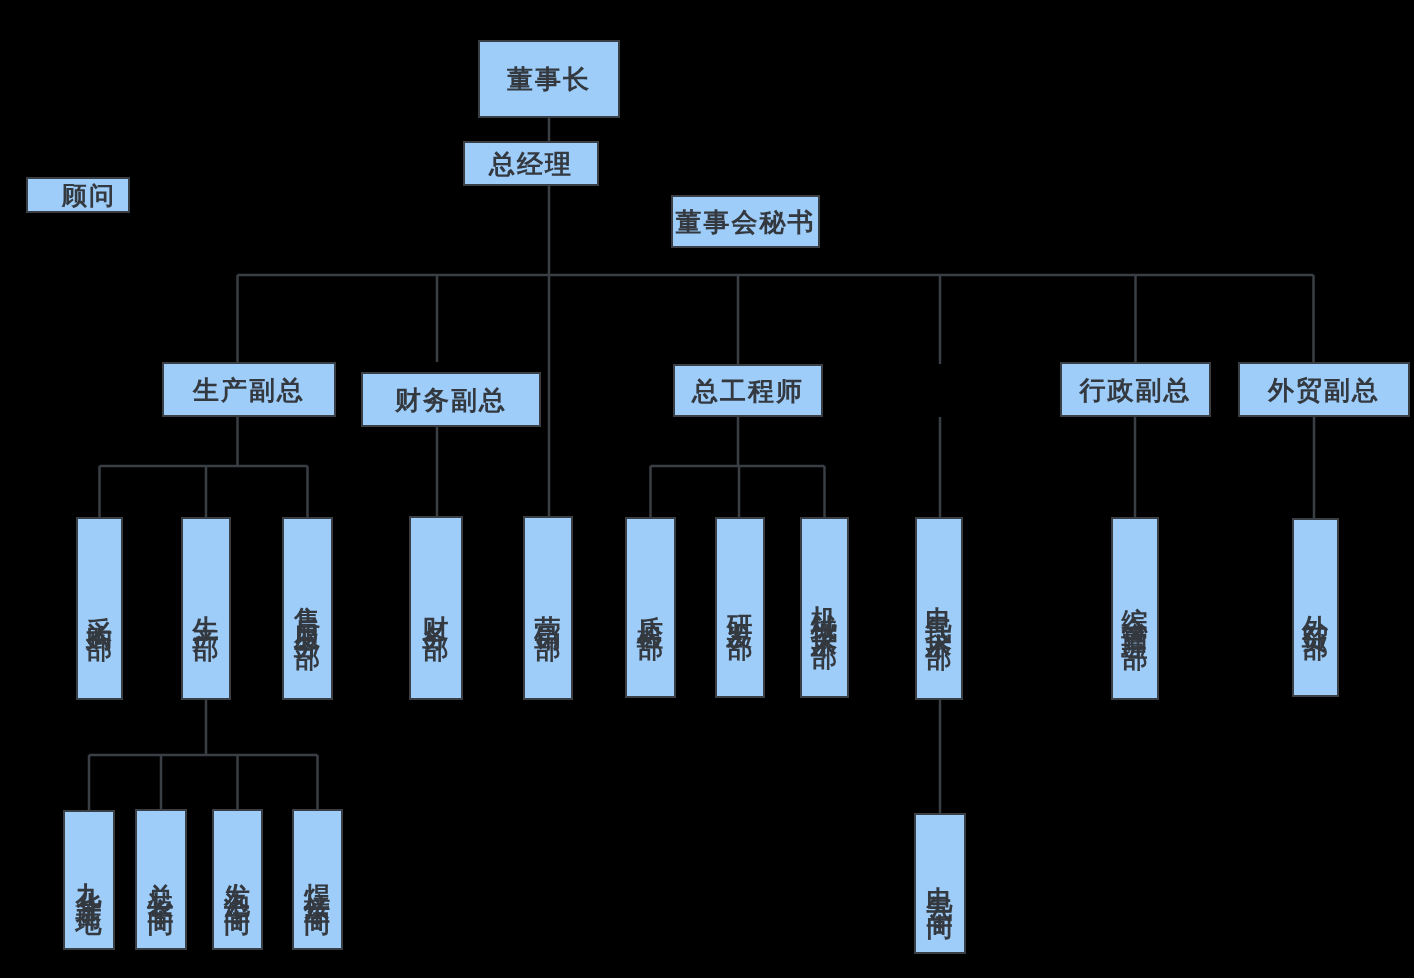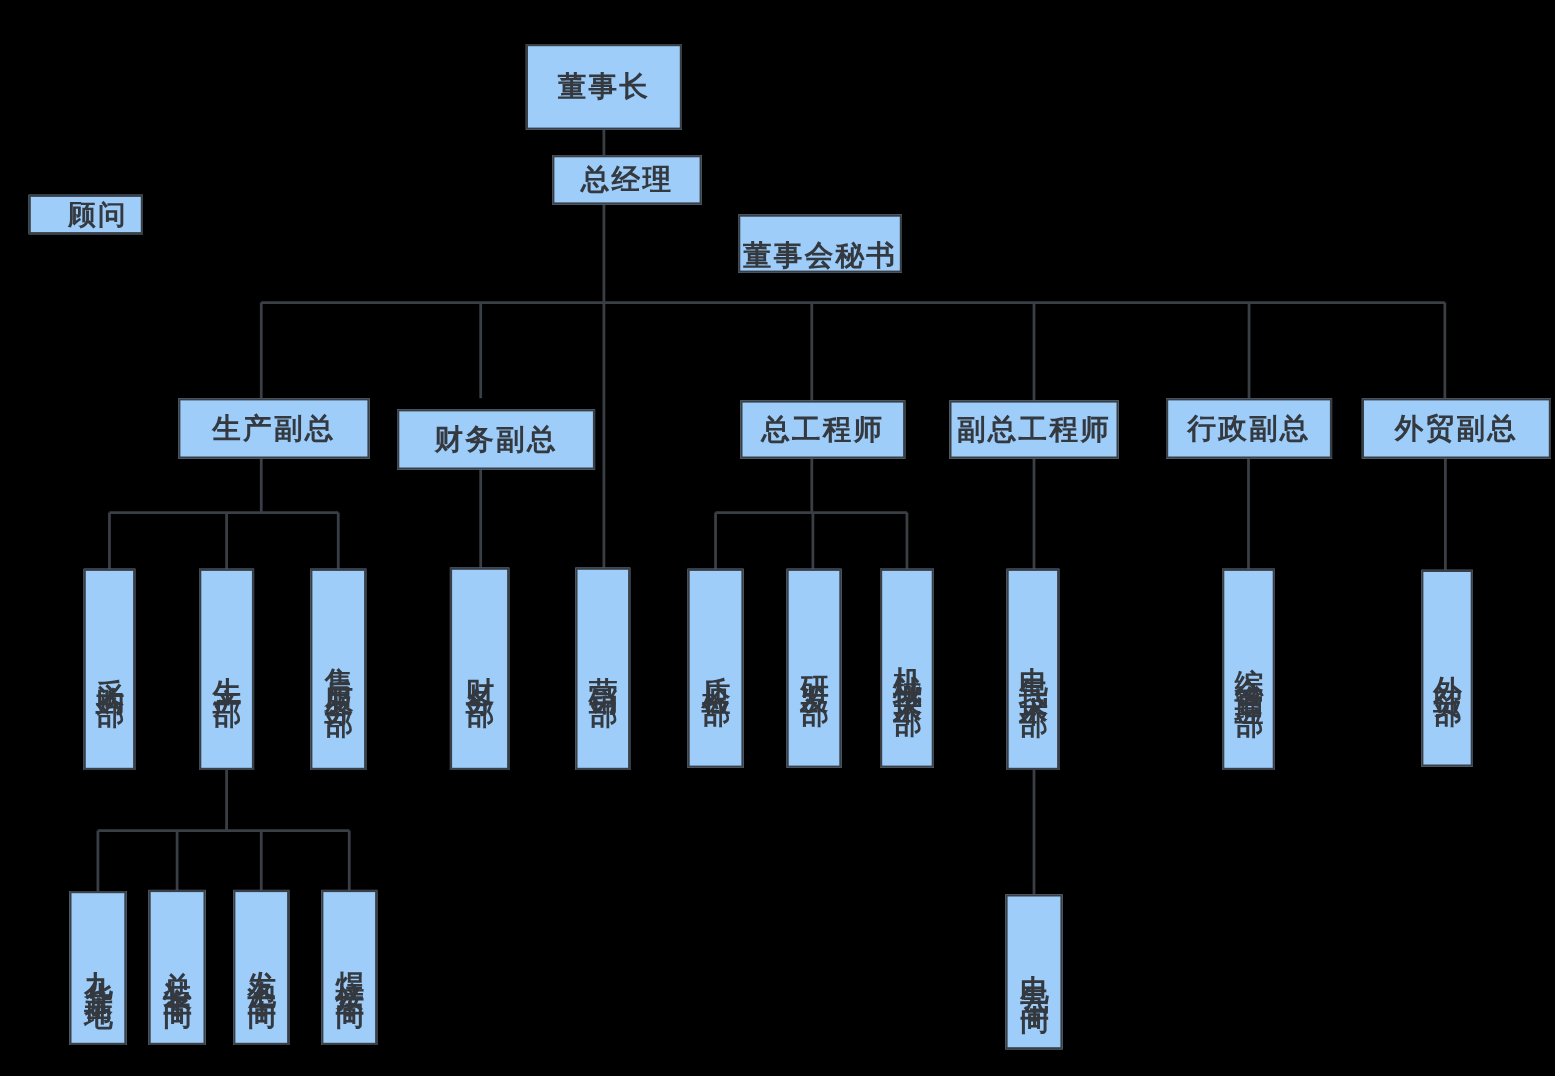--- a/index.html
+++ b/index.html
@@ -38,23 +38,23 @@
   .node.vertical span {
     writing-mode: vertical-lr;
     text-orientation: upright;
     letter-spacing: 9px;
     line-height: 1;
   }
   .node.small { font-size: 25px; }
 
   
   .pos-chairman        { left: 478px;  top: 40px;  width: 142px; height: 78px; }
-  .pos-gm              { left: 502px;  top: 141px; width: 136px; height: 45px; }
+  .pos-gm              { left: 463px;  top: 141px; width: 136px; height: 45px; }
   .pos-advisor         { left: 26px;   top: 177px; width: 104px; height: 36px; padding-left: 22px; }
-  .pos-secretary       { left: 671px;  top: 195px; width: 149px; height: 53px; align-items: flex-end; }
+  .pos-secretary       { left: 671px;  top: 195px; width: 149px; height: 53px; }
 
   .pos-production-vp   { left: 162px;  top: 362px; width: 174px; height: 55px; }
   .pos-finance-vp      { left: 361px;  top: 372px; width: 180px; height: 55px; }
   .pos-chief-eng       { left: 663px;  top: 364px; width: 150px; height: 53px; margin-left: 10px; }
   .pos-deputy-chief    { left: 863px;  top: 364px; width: 154px; height: 53px; }
   .pos-admin-vp        { left: 1060px; top: 362px; width: 151px; height: 55px; }
   .pos-ft-vp           { left: 1238px; top: 362px; width: 172px; height: 55px; }
 
   .pos-purchasing      { left: 76px;   top: 517px; width: 47px; height: 183px; }
   .pos-production-dept { left: 181px;  top: 517px; width: 50px; height: 183px; }
@@ -114,23 +114,20 @@
 
   <div class="node pos-production-vp">
     <span>生产副总</span>
   </div>
   <div class="node pos-finance-vp">
     <span>财务副总</span>
   </div>
   <div class="node pos-chief-eng">
     <span>总工程师</span>
   </div>
-  <div class="node pos-deputy-chief">
-    <span>副总工程师</span>
-  </div>
   <div class="node pos-admin-vp">
     <span>行政副总</span>
   </div>
   <div class="node pos-ft-vp">
     <span>外贸副总</span>
   </div>
 
   <div class="node vertical pos-purchasing">
     <span>采购部</span>
   </div>

